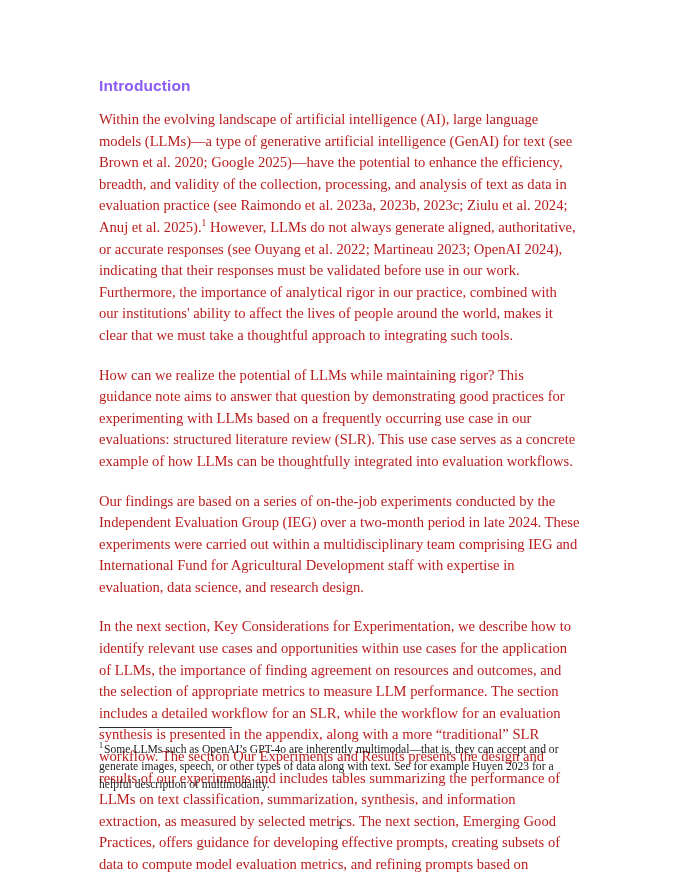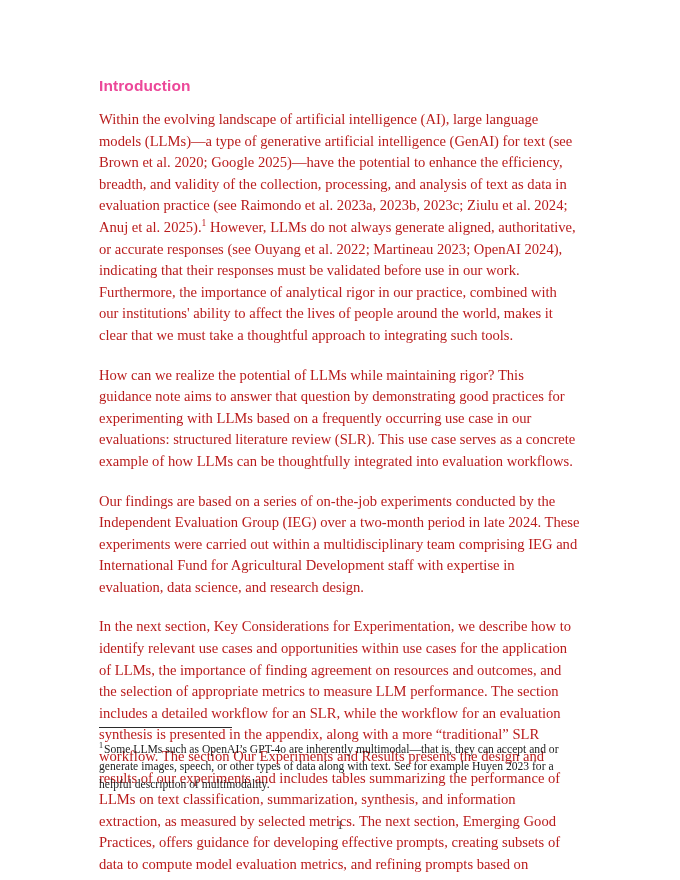--- a/index.html
+++ b/index.html
@@ -26,21 +26,21 @@
     position: absolute;
     left: 99px;
     top: 76px;
     width: 481px;
   }
   .section-heading {
     font-family: "Liberation Sans", "DejaVu Sans", sans-serif;
     font-weight: bold;
     font-size: 15.5px;
     line-height: 19px;
-    color: #ec4899;
+    color: #8b5cf6;
     letter-spacing: 0.1px;
     margin: 0 0 14px 0;
   }
   .para {
     font-family: "Liberation Serif", "DejaVu Serif", serif;
     font-size: 14.6px;
     line-height: 21.6px;
     color: #b91c1c;
     margin: 0 0 18px 0;
     text-align: left;

